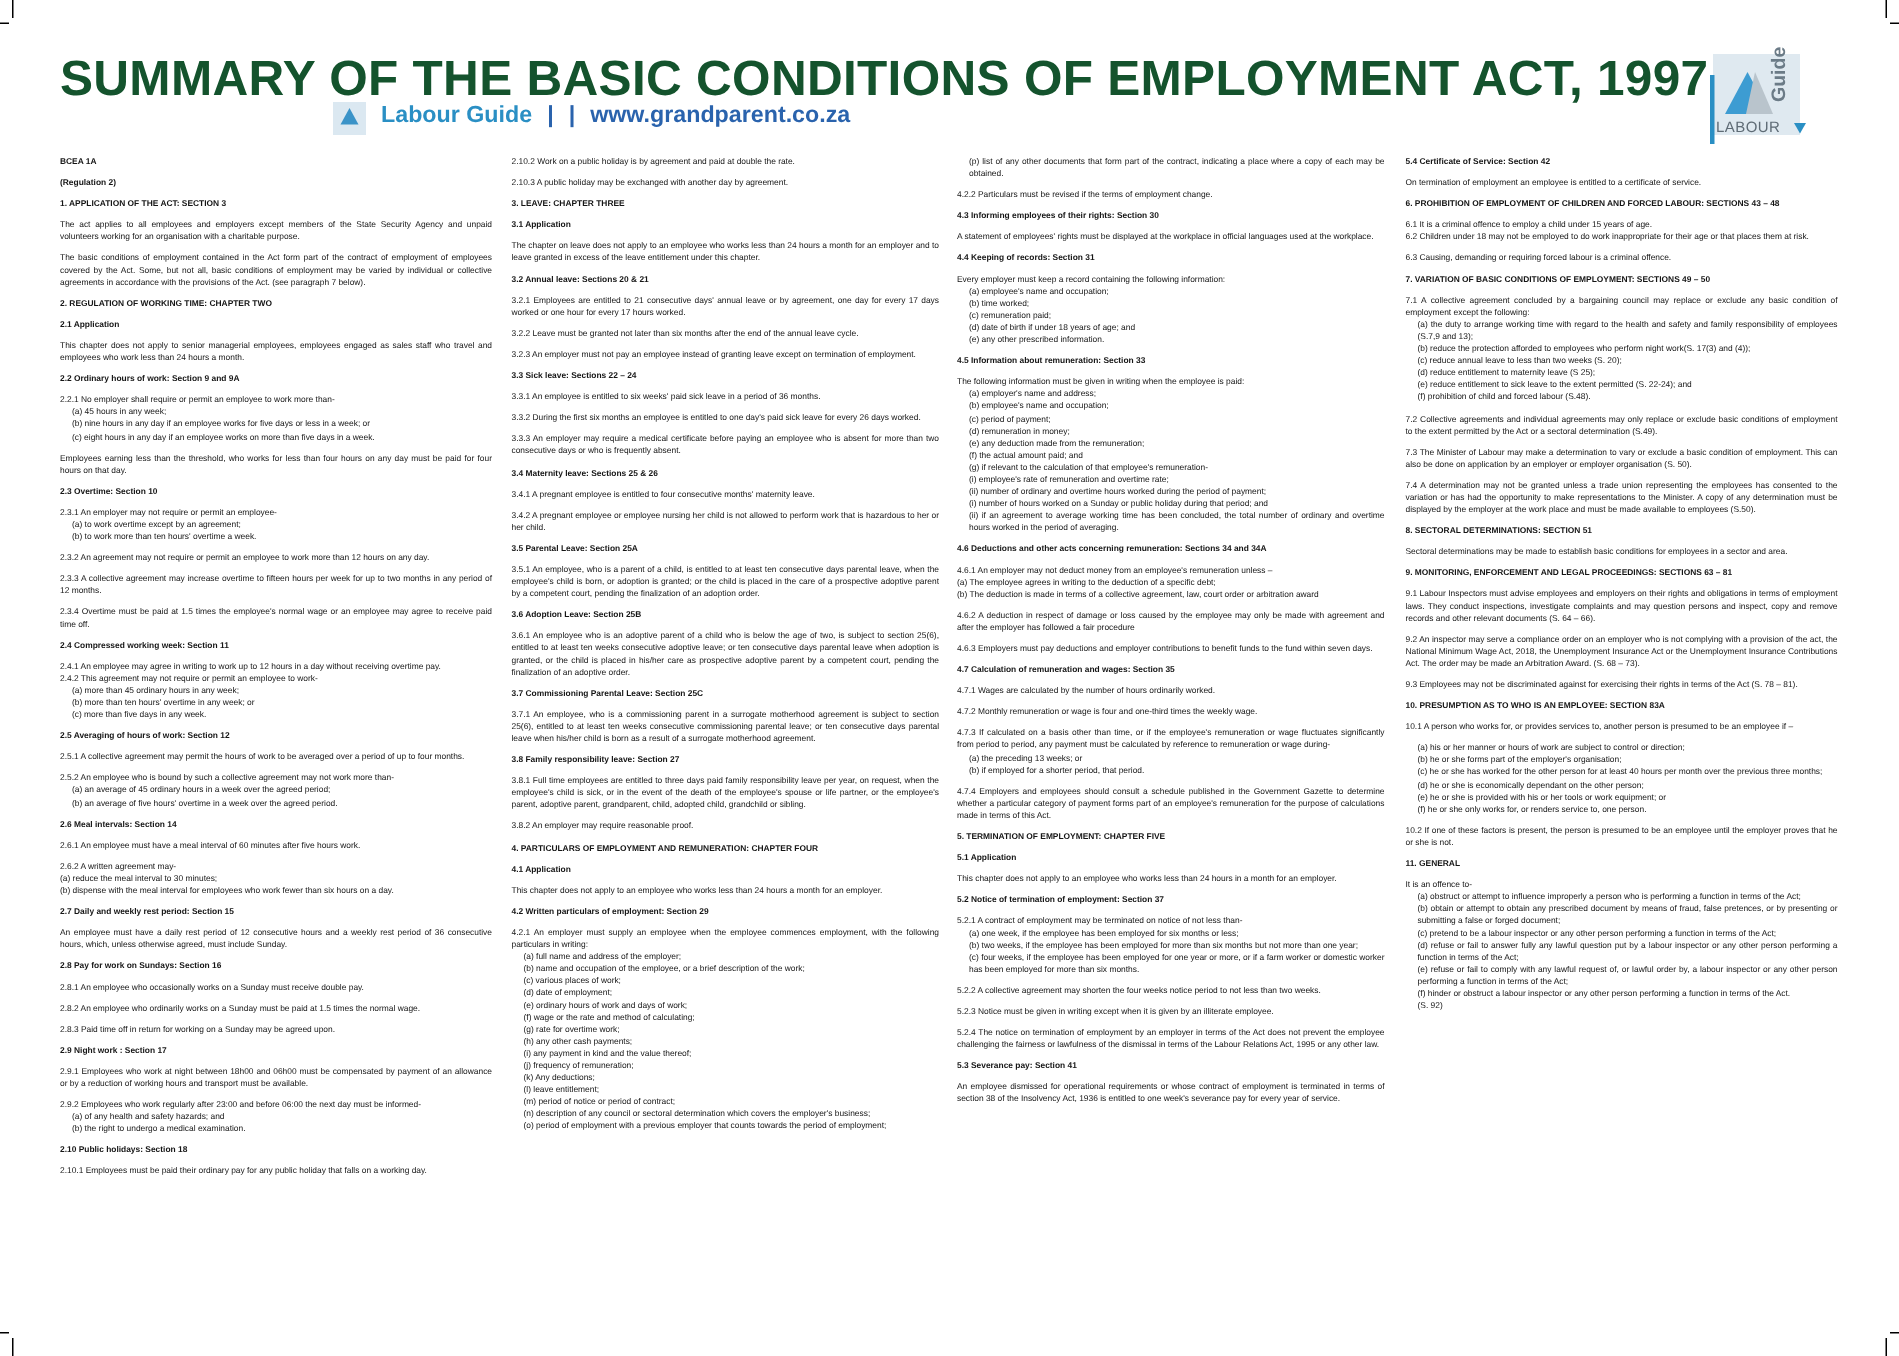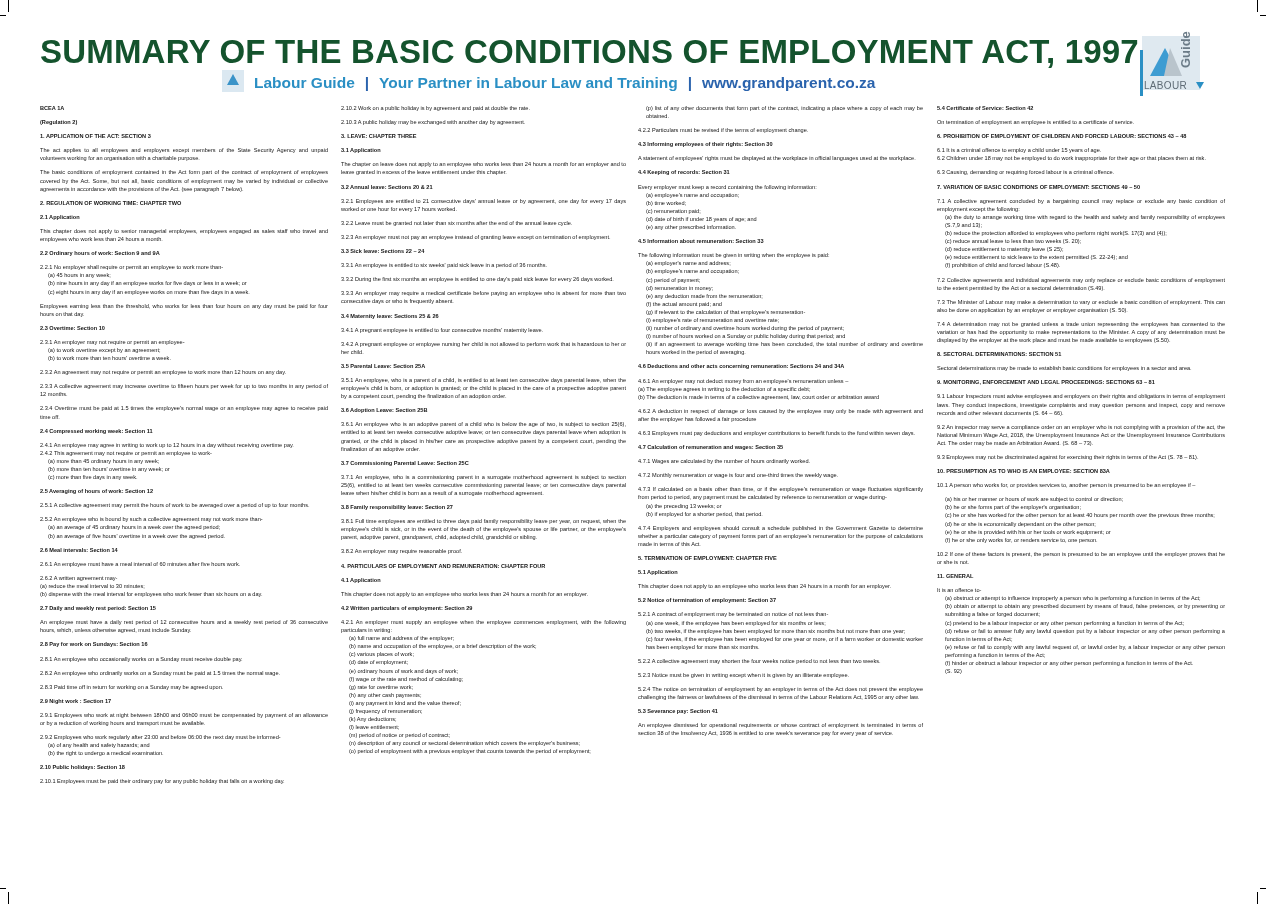--- a/index.html
+++ b/index.html
@@ -1,19 +1,19 @@
 <!DOCTYPE html>
 <html><head>
 <meta charset="utf-8">
 <style>
   html, body { margin: 0; padding: 0; background: #ffffff; }
   body { width: 1266px; height: 904px; position: relative; overflow: hidden; font-family: "Liberation Sans", sans-serif; color: #111; }
   .crop { position: absolute; background: #000; }
   .title { position: absolute; left: 40px; top: 11px; width: 1080px; font-family: "Liberation Sans", sans-serif; font-weight: bold; font-size: 33px; letter-spacing: 0.2px; color: #14532d; white-space: nowrap; }
-  .subline { position: absolute; left: 222px; top: 68px; height: 24px; display: flex; align-items: flex-end; gap: 10px; font-weight: bold; font-size: 15.5px; color: #2a8fc4; white-space: nowrap; }
+  .subline { position: absolute; left: 222px; top: 68px; height: 24px; display: flex; align-items: flex-start; gap: 10px; font-weight: bold; font-size: 15.5px; color: #2a8fc4; white-space: nowrap; }
   .subline .sep { color: #2a63ad; }
   .mini-logo { width: 22px; height: 22px; background: #dbe8f1; position: relative; }
   .mini-logo:before { content: ""; position: absolute; left: 5px; top: 4px; border-left: 6px solid transparent; border-right: 6px solid transparent; border-bottom: 11px solid #3a93c8; }
   .logo { position: absolute; left: 1136px; top: 36px; width: 70px; height: 60px; }
   .logo .bg { position: absolute; left: 6px; top: 0; width: 58px; height: 54px; background: #dfe9f0; }
   .logo .bar { position: absolute; left: 4px; top: 14px; width: 3px; height: 46px; background: #2a8fc4; }
   .logo .tri { position: absolute; left: 14px; top: 12px; width: 0; height: 0; border-left: 15px solid transparent; border-right: 15px solid transparent; border-bottom: 28px solid #3d9cd2; }
   .logo .tri2 { position: absolute; left: 28px; top: 12px; width: 0; height: 0; border-left: 6px solid transparent; border-right: 12px solid transparent; border-bottom: 28px solid #b9c4cc; }
   .logo .guide { position: absolute; left: 42px; top: 10px; transform: rotate(-90deg); transform-origin: left top; font-weight: bold; font-size: 13px; color: #6b7b87; top: 32px; }
   .logo .labour { position: absolute; left: 8px; top: 44px; font-size: 10px; color: #5e6b75; letter-spacing: 0.3px; }
@@ -40,21 +40,20 @@
 <div class="crop" style="left:0;top:888px;width:6px;height:1px;"></div>
 <div class="crop" style="left:1257px;top:892px;width:1px;height:12px;"></div>
 <div class="crop" style="left:1260px;top:888px;width:6px;height:1px;"></div>
 
 <h1 class="title">SUMMARY OF THE BASIC CONDITIONS OF EMPLOYMENT ACT, 1997</h1>
 
 <div class="subline">
   <span class="mini-logo"></span>
   <span>Labour Guide</span>
   <span class="sep">|</span>
-  <span>Your Partner in Labour Law and Training</span>
   <span class="sep">|</span>
   <span style="color:#2a63ad">www.grandparent.co.za</span>
 </div>
 
 <div class="logo">
   <div class="bg"></div>
   <div class="bar"></div>
   <div class="tri"></div>
   <div class="tri2"></div>
   <div class="guide">Guide</div>

